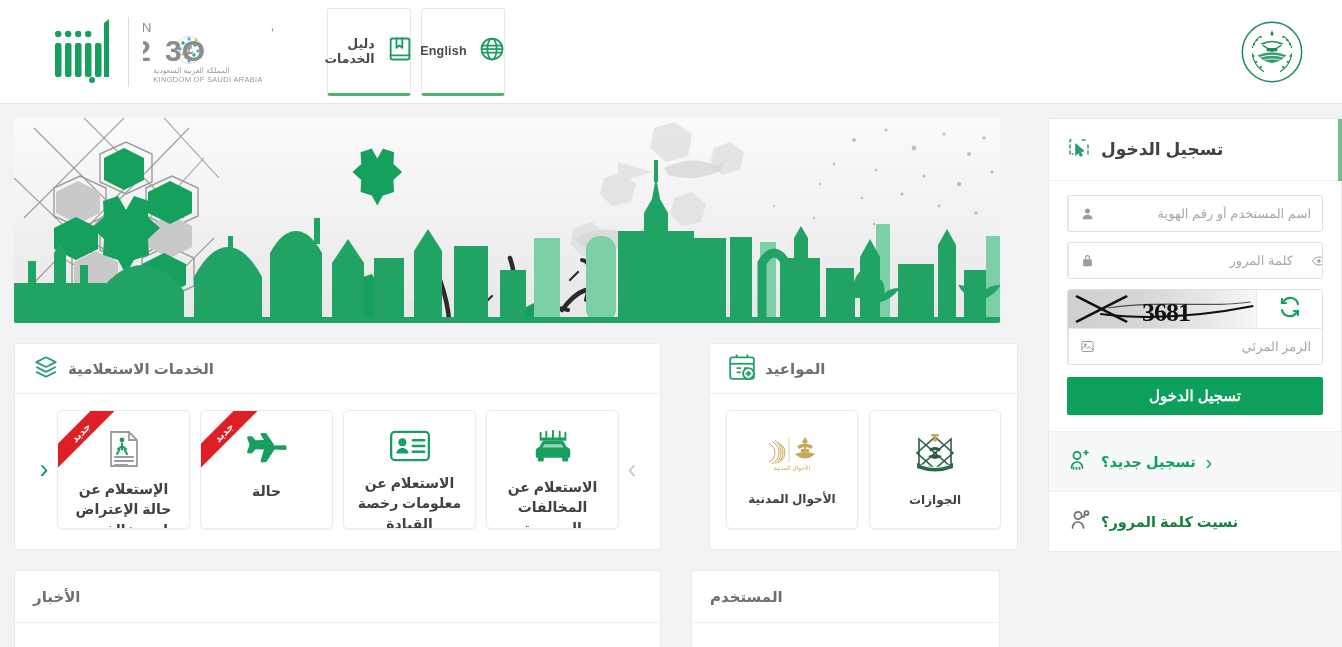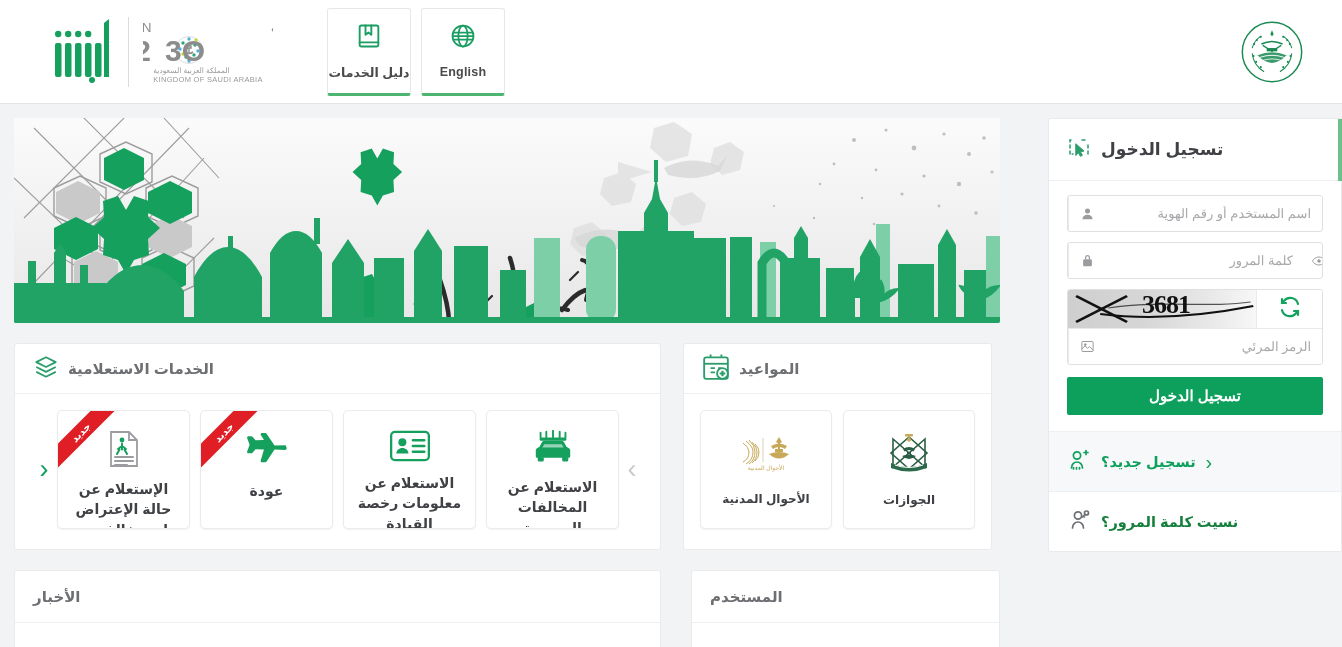--- a/index.html
+++ b/index.html
@@ -34,21 +34,21 @@
     gap: 0;
     flex-direction: row-reverse;
   }
   .hdr-tile {
     width: 84px; height: 88px;
     background: #fff;
     border: 1px solid #e6e7e9;
     border-bottom: 3px solid #4cb56f;
     border-radius: 3px;
     display: flex;
-    flex-direction: column;
+    flex-direction: row;
     align-items: center;
     justify-content: center;
     gap: 11px;
     cursor: pointer;
     margin-left: 10px;
   }
   .hdr-tile .lbl {
     font-size: 12.5px;
     color: #4a4a4a;
     font-weight: bold;
@@ -76,21 +76,21 @@
   .banner {
     position: relative;
     width: 986px; height: 205px;
     border-radius: 2px;
     overflow: hidden;
     background: linear-gradient(180deg,#fafafa 0%,#f0f0f0 55%,#e9e9e9 100%);
   }
   .banner svg { display: block; }
 
   
-  .row2 { display: flex; flex-direction: row-reverse; gap: 22px; margin-top: 20px; align-items: center; }
+  .row2 { display: flex; flex-direction: row-reverse; gap: 48px; margin-top: 20px; align-items: center; }
   .panel {
     background: #fff;
     border: 1px solid #e9eaec;
     border-radius: 3px;
   }
   .panel-head {
     height: 50px;
     display: flex;
     align-items: center;
     flex-direction: row-reverse;
@@ -246,21 +246,21 @@
     overflow: hidden;
   }
   .captcha-top {
     display: flex; flex-direction: row-reverse;
     height: 38px; align-items: stretch;
   }
   .captcha-img {
     flex: 1;
     background: linear-gradient(90deg,#cfcfcf 0%,#d6d6d6 40%,#e8e8e8 75%,#f7f7f7 100%);
     position: relative;
-    display: flex; align-items: flex-start; justify-content: center; padding-left: 8px;
+    display: flex; align-items: flex-end; justify-content: center; padding-left: 8px;
   }
   .captcha-text {
     font-family: "Liberation Serif", serif;
     font-size: 26px;
     font-weight: bold;
     color: #111;
     letter-spacing: -1px;
     transform: skewX(-4px);
     position: relative; z-index: 2;
   }
@@ -749,21 +749,21 @@
                   <span>جديد</span>
                 </span>
               </div>
 
               <div class="card">
                 <span class="ico">
                   <svg width="42" height="36" viewBox="0 0 44 36" fill="#16a05e">
                     <path d="M42 14.5c.8.6 1 1.9.3 2.7-.4.5-1 .7-1.6.7l-10.8-.3-8.3 12.5c-.3.5-.9.8-1.5.8h-3.3c-1 0-1.7-1-1.4-1.9l3.4-11.6-8.8-.3-3.2 3.8c-.3.4-.8.6-1.3.6H2.6c-1 0-1.7-1-1.4-2l2.6-7-2.6-7c-.3-1 .4-2 1.4-2h2.9c.5 0 1 .2 1.3.6l3.2 3.8 8.8-.3L15.4 2c-.3-1 .4-1.9 1.4-1.9h3.3c.6 0 1.2.3 1.5.8l8.3 12.5 10.8-.3c.4 0 .8.1 1.3.4z"></path>
                   </svg>
                 </span>
-                <span class="cap">عودة</span>
+                <span class="cap">حالة</span>
                 <span class="ribbon">
                   <span>جديد</span>
                 </span>
               </div>
 
               <div class="card">
                 <span class="ico">
                   <svg width="40" height="32" viewBox="0 0 42 32" fill="none">
                     <rect x="1.2" y="1.2" width="39.6" height="29.6" rx="4" stroke="#16a05e" stroke-width="2.4"></rect>
                     <circle cx="13" cy="12" r="4.2" fill="#16a05e"></circle>

